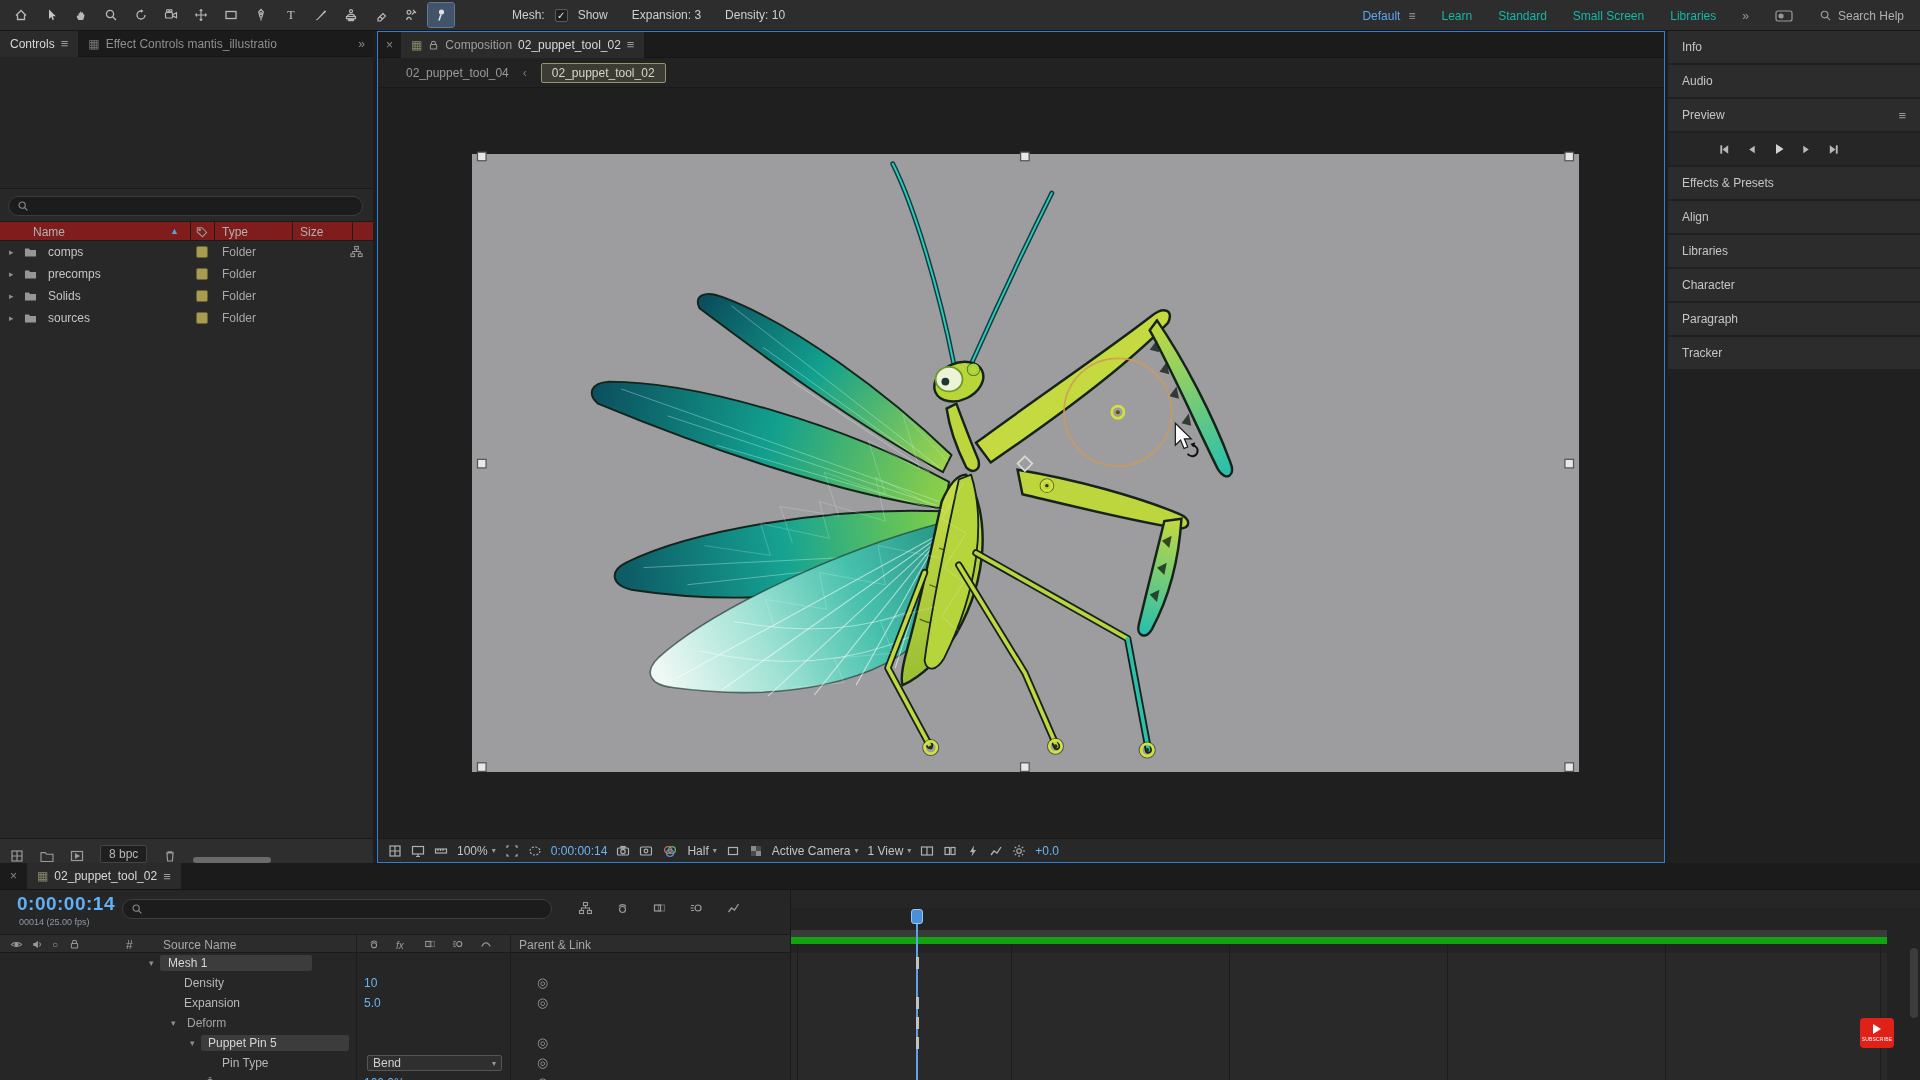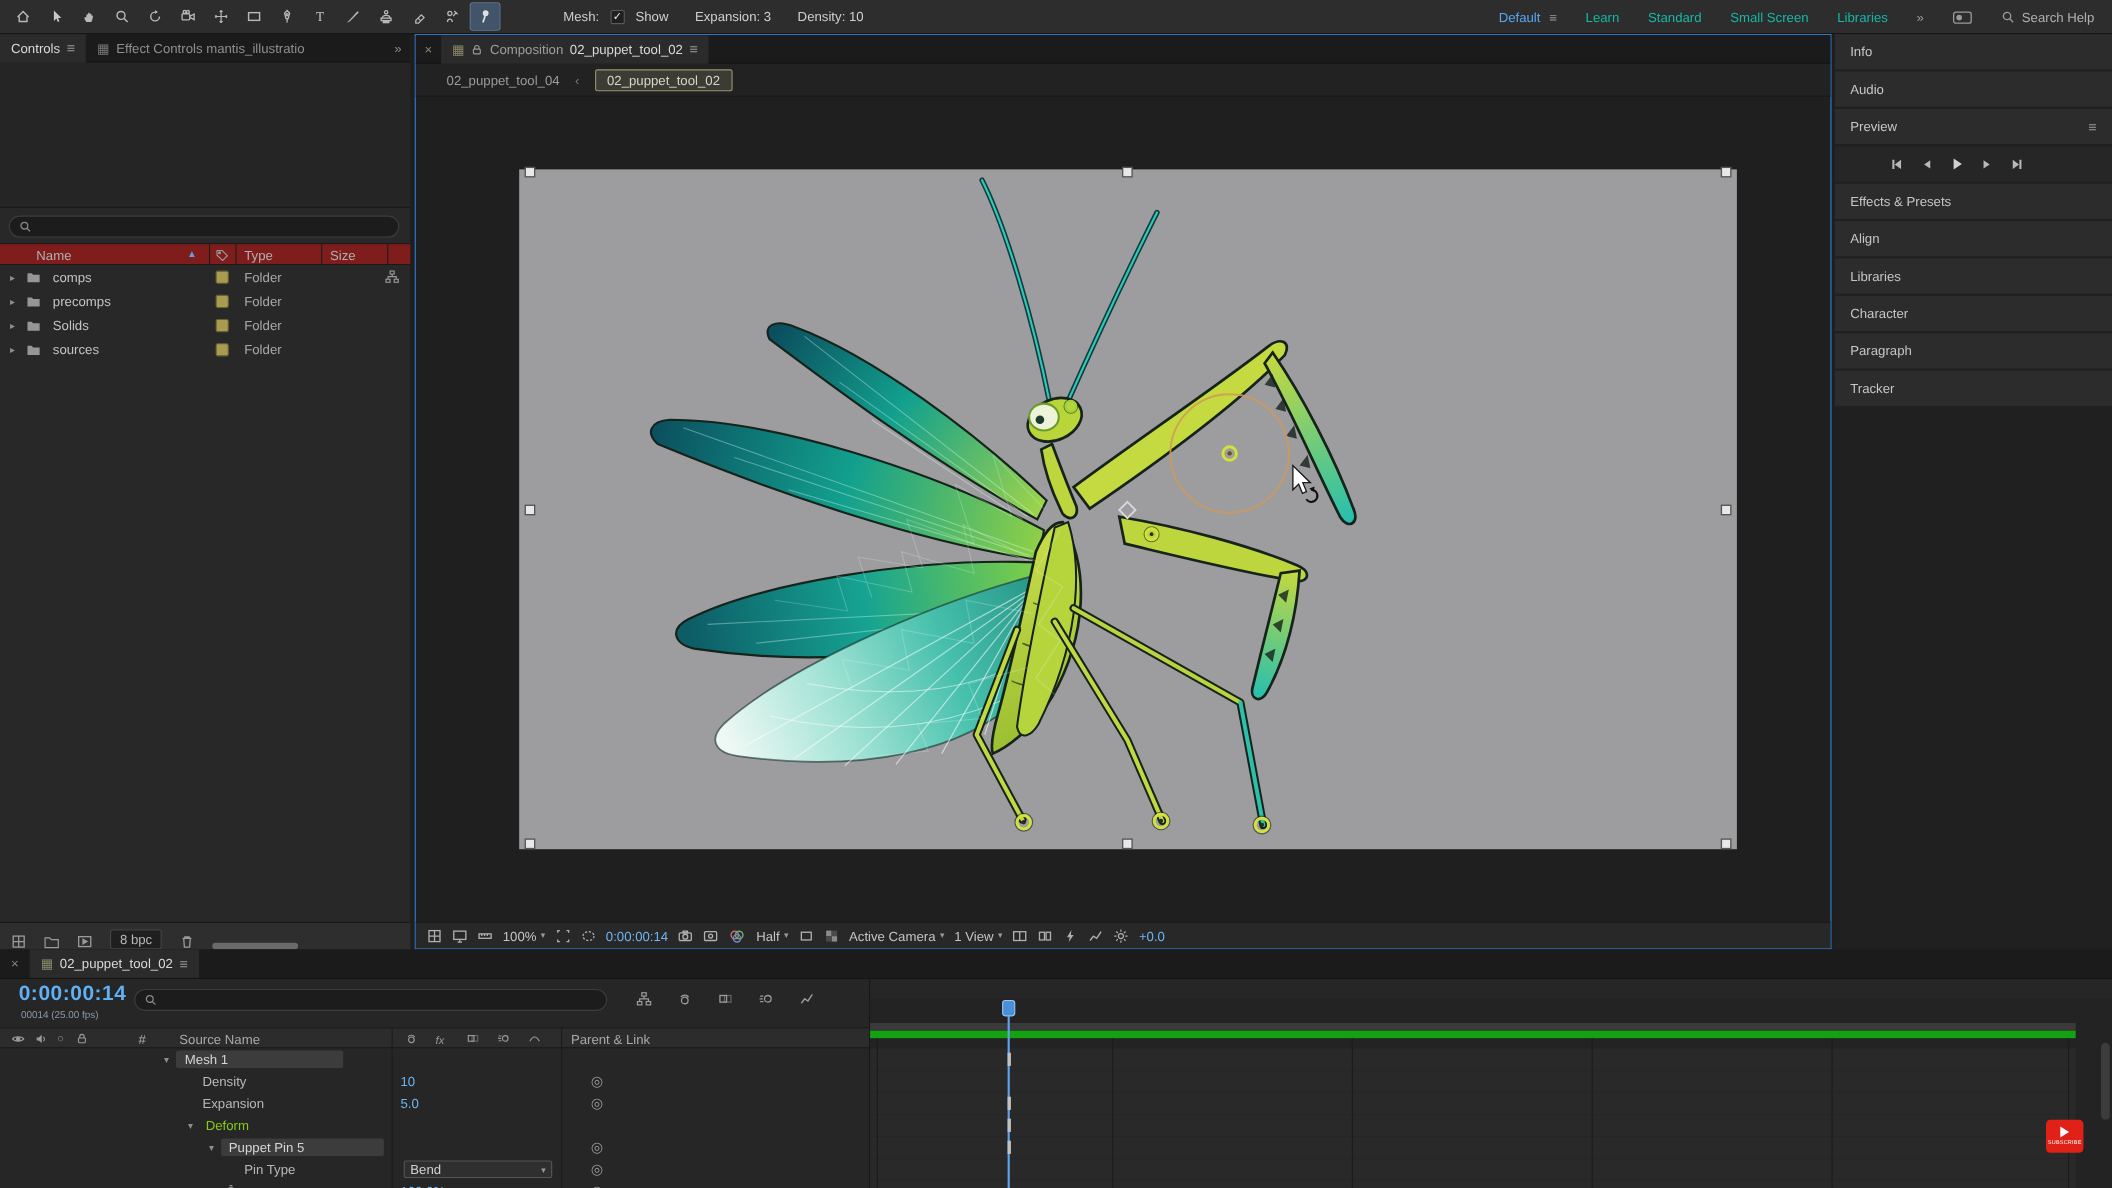--- a/index.html
+++ b/index.html
@@ -818,21 +818,21 @@
         <span class="abs blue" style="left:364px;top:3px">10</span>
         <span class="pw">◎</span>
       </div>
       <div class="tlrow" style="top:103px">
         <span class="abs" style="left:184px;top:3px">Expansion</span>
         <span class="abs blue" style="left:364px;top:3px">5.0</span>
         <span class="pw">◎</span>
       </div>
       <div class="tlrow" style="top:123px">
         <span class="abs twirl" style="left:171px;top:5px">▾</span>
-        <span class="abs" style="left:187px;top:3px;color:#84cc16">Deform</span>
+        <span class="abs" style="left:187px;top:3px;color:#a3a3a3">Deform</span>
       </div>
       <div class="tlrow" style="top:143px">
         <span class="grpbox" style="left:201px;width:148px"></span>
         <span class="abs twirl" style="left:190px;top:5px">▾</span>
         <span class="abs" style="left:208px;top:3px;color:#d6d6d6">Puppet Pin 5</span>
         <span class="pw">◎</span>
       </div>
       <div class="tlrow" style="top:163px">
         <span class="abs" style="left:222px;top:3px">Pin Type</span>
         <span class="ddown" style="left:367px;top:2px;width:135px">

